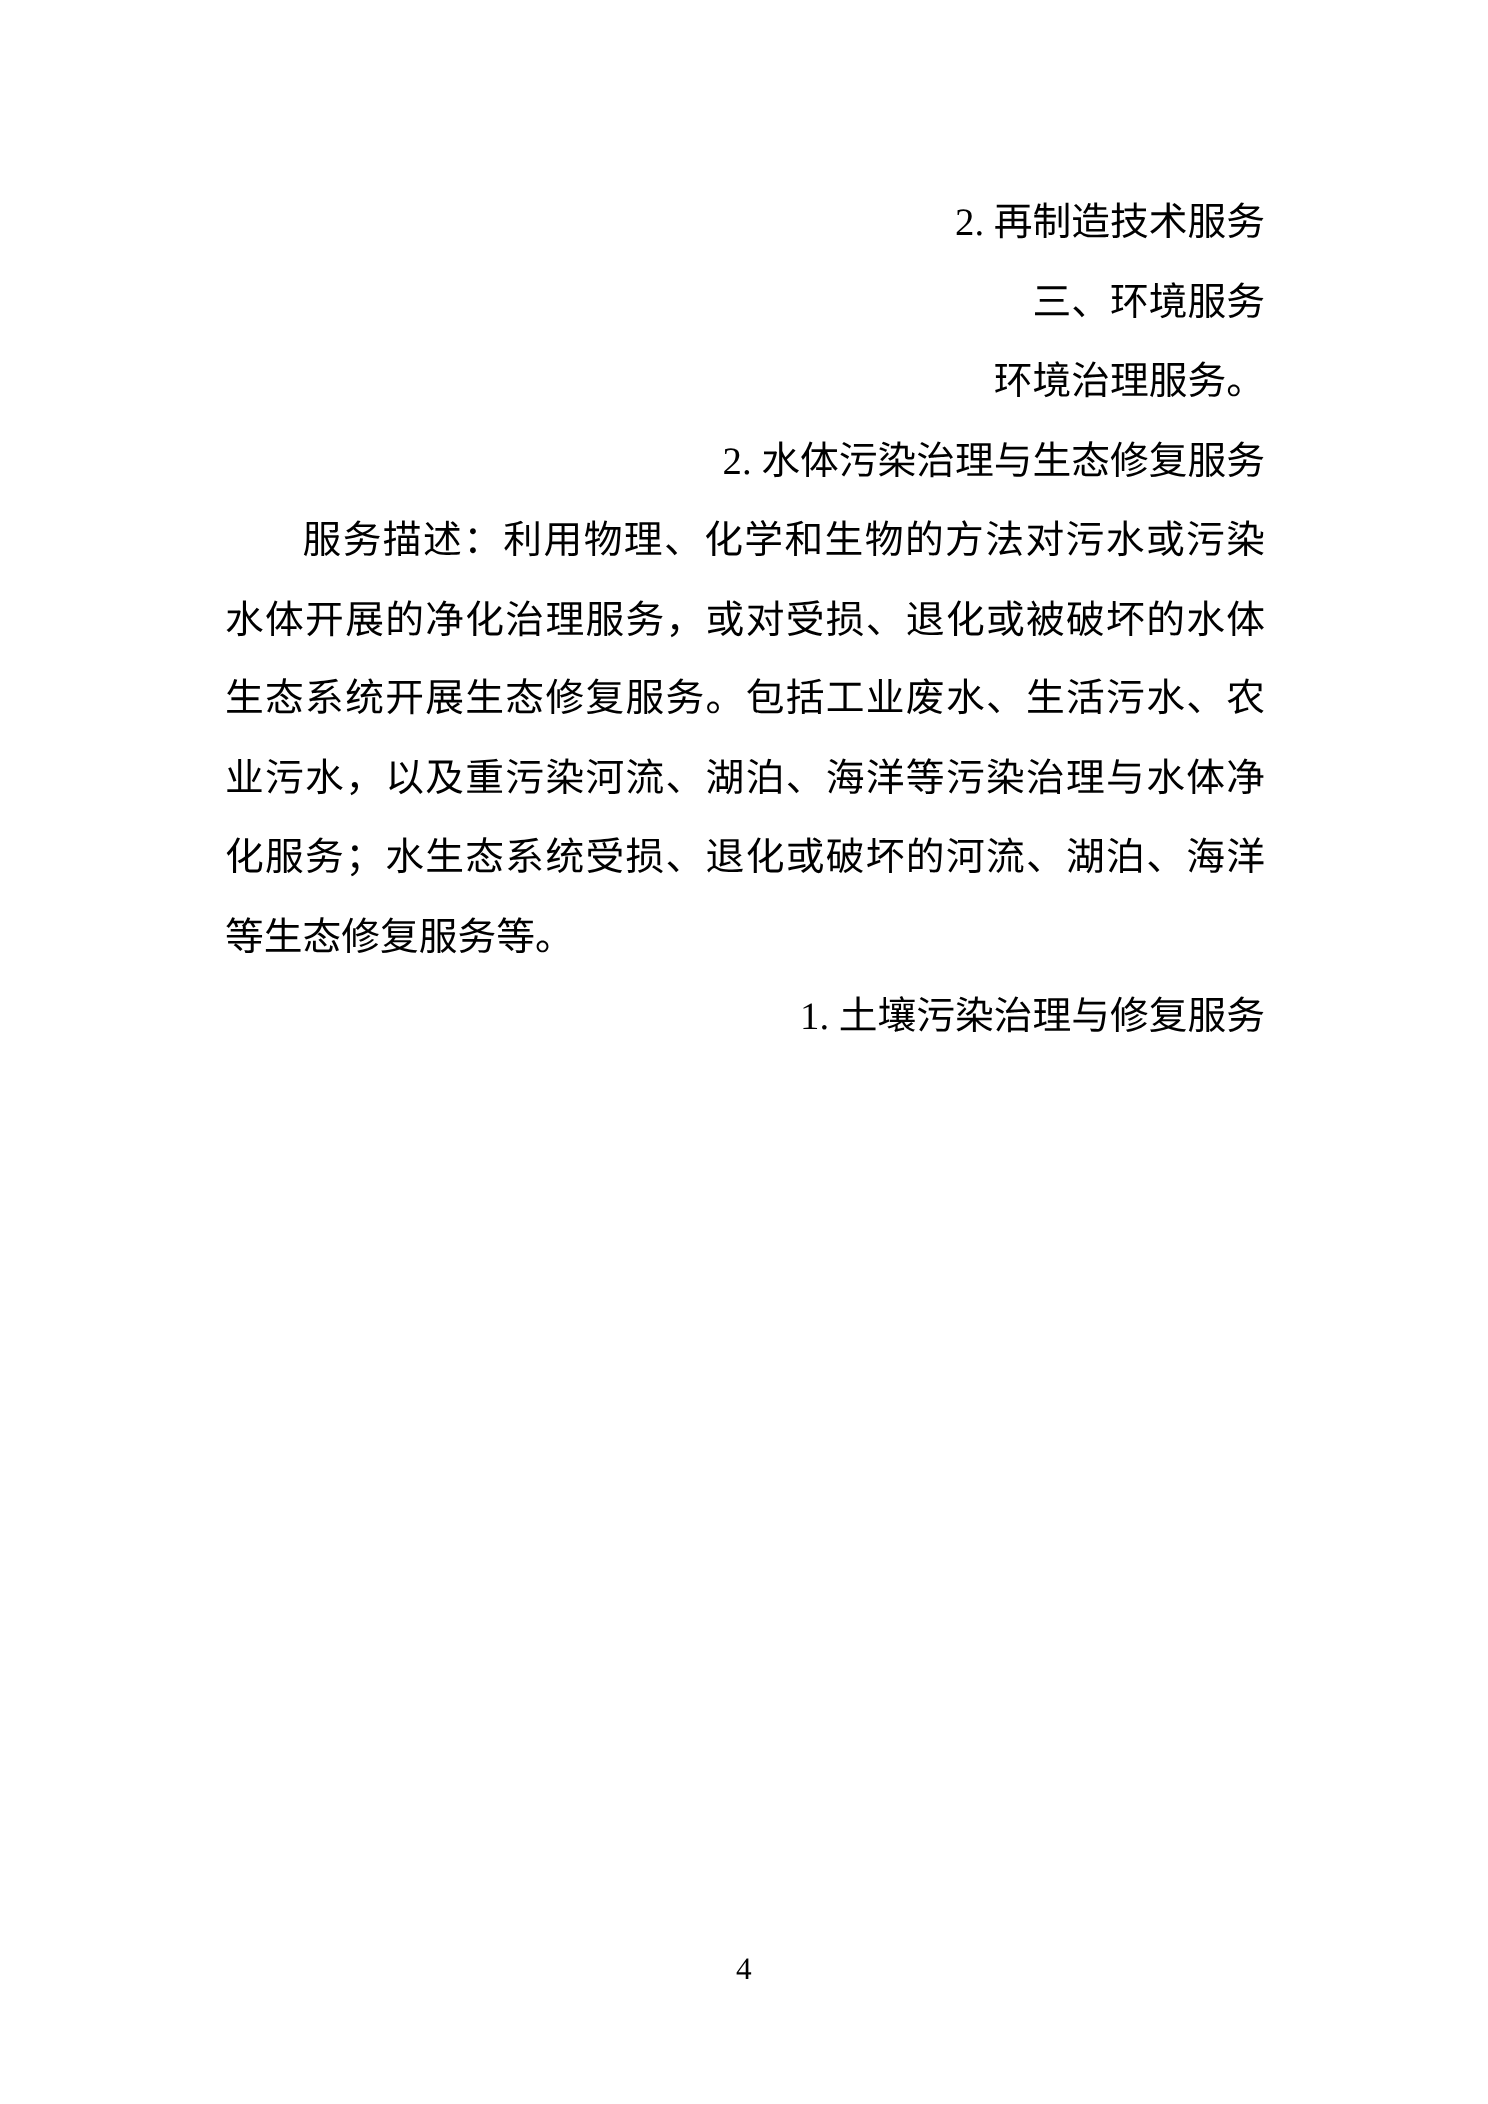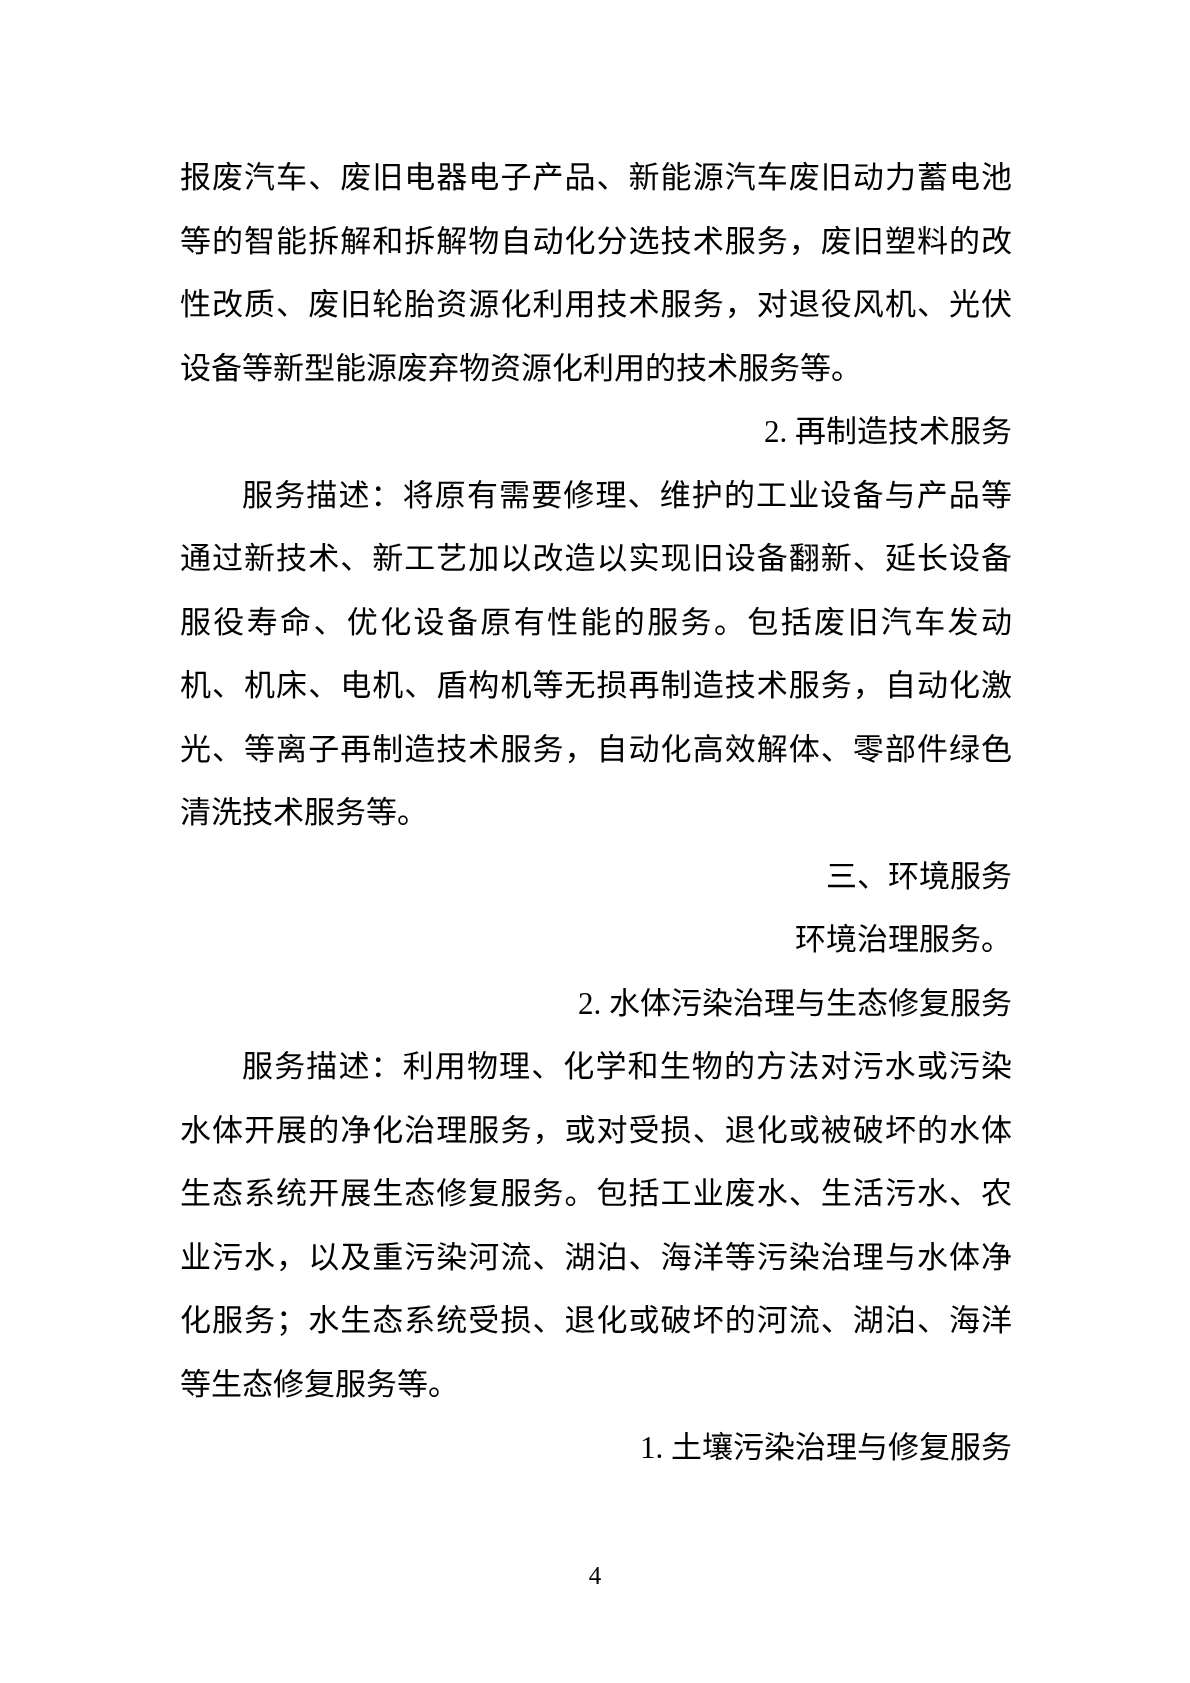--- a/index.html
+++ b/index.html
@@ -70,25 +70,23 @@
     font-family: "Liberation Serif", "DejaVu Serif", serif;
   }
 </style>
 </head>
 <body>
 
 <div class="page">
 
   <div class="content">
 
-    <p class="para-noindent">报废汽车、废旧电器电子产品、新能源汽车废旧动力蓄电池等的智能拆解和拆解物自动化分选技术服务，废旧塑料的改性改质、废旧轮胎资源化利用技术服务，对退役风机、光伏设备等新型能源废弃物资源化利用的技术服务等。</p>
 
     <h3 class="heading-numbered">2. 再制造技术服务</h3>
 
-    <p class="para-indent">服务描述：将原有需要修理、维护的工业设备与产品等通过新技术、新工艺加以改造以实现旧设备翻新、延长设备服役寿命、优化设备原有性能的服务。包括废旧汽车发动机、机床、电机、盾构机等无损再制造技术服务，自动化激光、等离子再制造技术服务，自动化高效解体、零部件绿色清洗技术服务等。</p>
 
     <h2 class="heading-section">三、环境服务</h2>
 
     <p class="bold-para">环境治理服务。</p>
 
     <h3 class="heading-numbered">2. 水体污染治理与生态修复服务</h3>
 
     <p class="para-indent">服务描述：利用物理、化学和生物的方法对污水或污染水体开展的净化治理服务，或对受损、退化或被破坏的水体生态系统开展生态修复服务。包括工业废水、生活污水、农业污水，以及重污染河流、湖泊、海洋等污染治理与水体净化服务；水生态系统受损、退化或破坏的河流、湖泊、海洋等生态修复服务等。</p>
 
     <h3 class="heading-numbered">1. 土壤污染治理与修复服务</h3>

